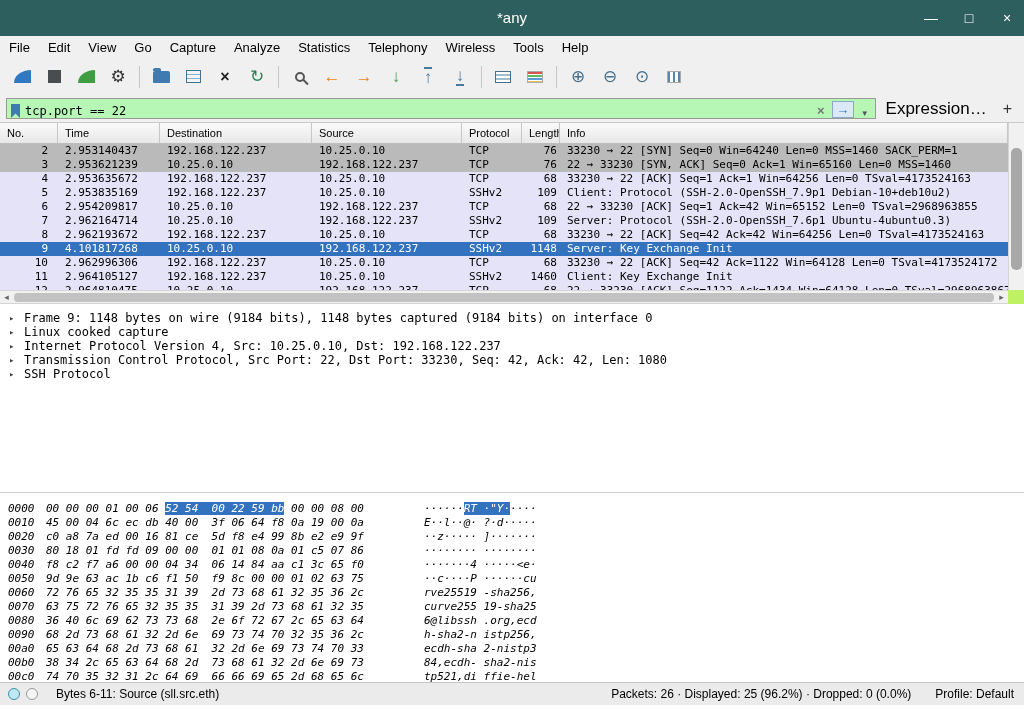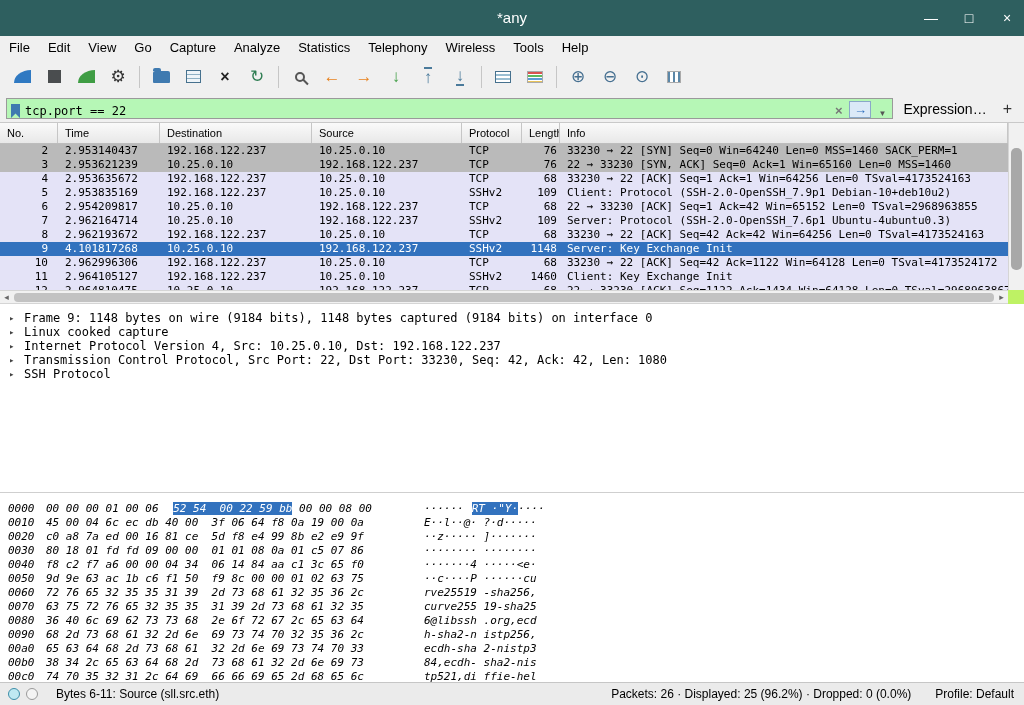--- a/index.html
+++ b/index.html
@@ -45,21 +45,21 @@
   .colsic{width:14px;height:12px;border:1px solid #aaa;background:repeating-linear-gradient(90deg,#5b87a8 0 2px,#fff 2px 5px);display:block;}
 
   
   .filterbar{position:absolute;top:95px;left:0;right:0;height:28px;background:#f0f0f0;border-bottom:1px solid #c9c9c9;display:flex;align-items:center;padding:0 6px;gap:6px;}
   .filter-input{flex:1;height:21px;background:#b6f7b6;border:1px solid #9a9a9a;display:flex;align-items:flex-end;padding:0 4px;gap:5px;}
   .bookmark{width:9px;height:14px;background:#3f7ab0;clip-path:polygon(0 0,100% 0,100% 100%,50% 68%,0 100%);}
   .filter-text{flex:1;font-family:"DejaVu Sans Mono",monospace;font-size:12px;color:#000;white-space:nowrap;overflow:hidden;}
   .filter-clear{color:#777;font-size:13px;font-weight:bold;padding:0 2px;}
   .filter-apply{width:22px;height:17px;background:#dbe9f7;border:1px solid #8aa8c8;color:#2f6fbe;font-weight:bold;display:flex;align-items:center;justify-content:center;font-size:13px;}
   .filter-caret{color:#555;font-size:8px;padding:0 2px;}
-  .expression{font-size:14px;padding:0 4px;white-space:nowrap;}
+  .expression{font-size:17px;padding:0 4px;white-space:nowrap;}
   .filter-add{font-size:16px;color:#333;padding:0 6px;}
 
   
   .pheader{position:absolute;top:123px;left:0;right:16px;height:21px;display:grid;grid-template-columns:58px 102px 152px 150px 60px 38px 1fr;background:linear-gradient(#fafafa,#e8e8e8);border-bottom:1px solid #bdbdbd;font-size:11px;}
   .pheader .hc{border-right:1px solid #c6c6c6;display:flex;align-items:center;padding-left:7px;overflow:hidden;white-space:nowrap;}
   .plist{position:absolute;top:144px;left:0;right:16px;height:146px;overflow:hidden;font-family:"DejaVu Sans Mono",monospace;font-size:11px;background:#fff;}
   .prow{display:grid;grid-template-columns:58px 102px 152px 150px 60px 38px 1fr;height:14px;line-height:14px;white-space:nowrap;}
   .prow>span{overflow:hidden;}
   .c-no{text-align:right;padding-right:10px;}
   .c-time,.c-src,.c-dst,.c-proto,.c-info{padding-left:7px;}
@@ -79,21 +79,21 @@
   .details{position:absolute;top:304px;left:0;right:0;height:188px;background:#fff;font-family:"DejaVu Sans Mono",monospace;font-size:12px;padding-top:7px;}
   .dline{height:14px;line-height:14px;padding-left:24px;position:relative;white-space:nowrap;overflow:hidden;}
   .dline .tri{position:absolute;left:9px;top:0;font-size:9px;color:#444;}
 
   
   .hexpane{position:absolute;top:492px;left:0;right:0;height:190px;background:#fff;border-top:1px solid #cfcfcf;font-family:"DejaVu Sans Mono",monospace;font-size:11px;padding-top:9px;font-style:italic;}
   .hexrow{height:14px;line-height:14px;display:flex;white-space:pre;}
   .hexrow .off{width:46px;padding-left:8px;}
   .hexrow .hx{width:352px;}
   .hexrow .asc{margin-left:26px;}
-  .hl{background:#3272be;color:#fff;margin-left:8px;}
+  .hl{background:#3272be;color:#fff;}
 
   
   .statusbar{position:absolute;left:0;right:0;bottom:0;height:23px;background:#ebebeb;border-top:1px solid #c6c6c6;display:flex;align-items:center;font-size:12px;padding:0 8px;gap:6px;}
   .sb-circle{width:12px;height:12px;border-radius:50%;}
   .sb-c1{background:#bfe9f2;border:1px solid #3e8ea8;}
   .sb-c2{background:#f4f4f4;border:1px solid #9a9a9a;}
   .sb-left{margin-left:12px;white-space:nowrap;}
   .sb-flex{flex:1;}
   .sb-packets{white-space:nowrap;}
   .sb-profile{margin-left:18px;margin-right:2px;white-space:nowrap;}

